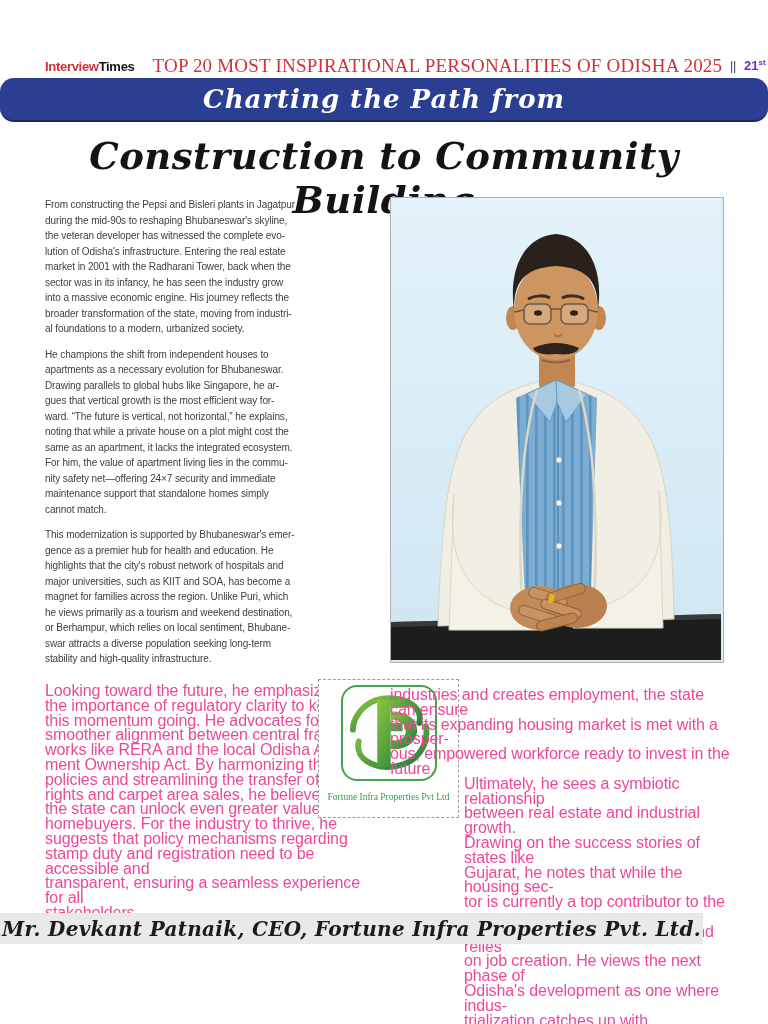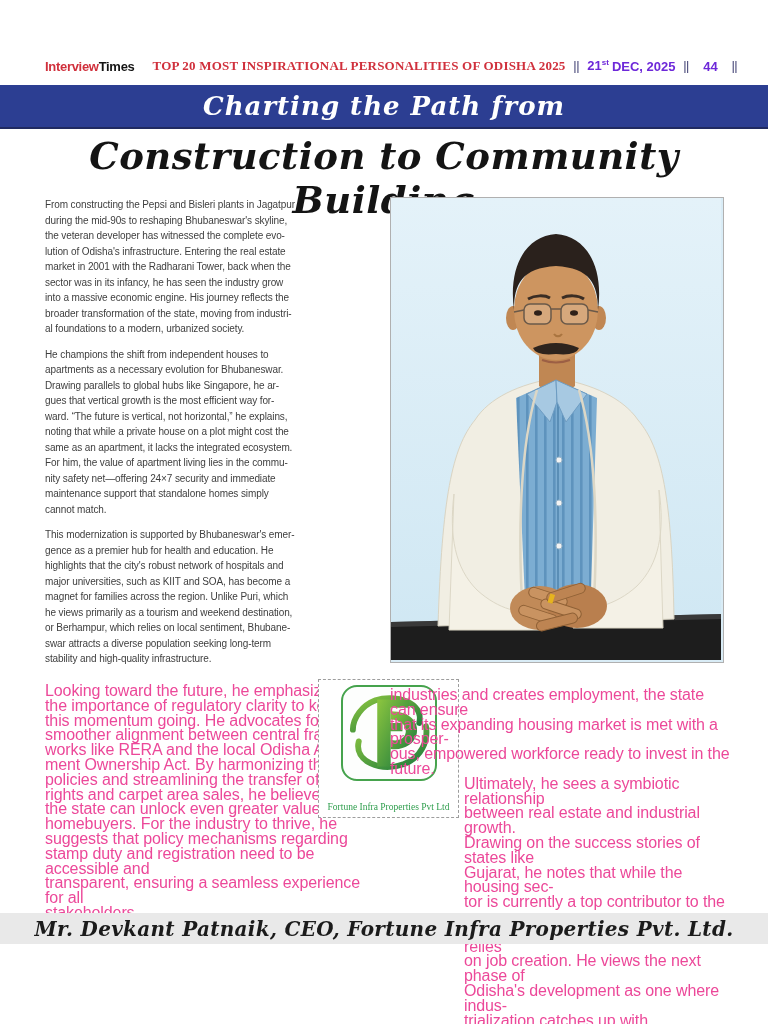--- a/index.html
+++ b/index.html
@@ -10,31 +10,31 @@
   .watermark{position:absolute;left:150px;top:852px;width:480px;height:172px;}
 
   
   .masthead{position:absolute;top:55px;left:45px;right:36px;height:22px;
             display:flex;align-items:center;white-space:nowrap;}
   .brand{font-weight:bold;font-size:13px;letter-spacing:-0.3px;}
   .brand .red{color:#d0303c;}
   .brand .blk{color:#141414;}
   .rule-lines{width:66px;height:5px;border-top:2px solid #141414;border-bottom:3px solid #141414;
               margin:0 12px 0 6px;}
-  .edition-title{color:#d0303c;font-family:"Liberation Serif",serif;font-weight:bold;
-                 font-size:13px;letter-spacing:0.2px;}
+  .edition-title{color:#d0303c;font-family:"Liberation Serif",serif;font-weight:normal;
+                 font-size:19px;letter-spacing:0.2px;}
   .sep{color:#23235e;font-family:"Liberation Serif",serif;font-weight:bold;font-size:13px;margin:0 8px;}
   .m-blue{color:#6d28d9;font-family:Liberation Sans, sans-serif;font-weight:bold;font-size:13px;}
   .ord{vertical-align:super;font-size:8px;}
   .date-rest{margin-left:3px;}
   .pagenum{margin:16px 6px;}
 
   
-  .banner{position:absolute;top:85px;left:0;width:768px;height:42px;background:#2c3e92;
-          border-bottom:2px solid #202a61;display:flex;align-items:center;justify-content:center;}
+  .banner{position:absolute;top:78px;left:0;width:768px;height:42px;background:#2c3e92;
+          border-bottom:2px solid #202a61;display:flex;align-items:center;justify-content:center;border-radius:14px;}
   .banner-text{color:#ffffff;font-family:"DejaVu Serif",serif;font-style:italic;font-weight:600;
                font-size:26px;letter-spacing:1px;}
   .headline{position:absolute;top:134px;left:0;width:768px;text-align:center;
             font-family:"DejaVu Serif",serif;font-style:italic;font-weight:bold;
             font-size:37px;color:#141414;letter-spacing:0.5px;}
 
   
   .col-main{position:absolute;left:45px;top:197px;width:346px;}
   .para{font-size:10px;line-height:15.5px;color:#3e3e3e;letter-spacing:-0.1px;
         white-space:pre-line;margin:0 0 10px 0;}
@@ -48,25 +48,25 @@
   .photo-frame{position:absolute;left:390px;top:197px;width:332px;height:464px;
                border:1px solid #b0b0b0;background:#d9ecf6;}
   .photo-frame svg{display:block;}
 
   
   .logo-box{position:absolute;left:318px;top:679px;width:141px;height:139px;background:#fff;
             border:1px dashed #9d9d9d;box-sizing:border-box;display:flex;flex-direction:column;
             align-items:center;padding-top:5px;}
   .logo-mark{width:96px;height:96px;border:2px solid #46a34d;border-radius:16px;box-sizing:border-box;
              display:flex;align-items:center;justify-content:center;background:#fdfefd;}
-  .logo-name{margin-top:21px;font-family:"Liberation Serif",serif;font-size:9.5px;color:#2f9e4d;
+  .logo-name{margin-top:11px;font-family:"Liberation Serif",serif;font-size:9.5px;color:#2f9e4d;
              text-align:center;white-space:nowrap;}
 
   
-  .caption-bar{position:absolute;left:0;top:913px;width:768px;height:31px;background:#e9e9e9;
+  .caption-bar{position:absolute;left:0;top:913px;width:703px;height:31px;background:#e9e9e9;
                display:flex;align-items:center;justify-content:center;}
   .caption-text{font-family:"DejaVu Serif",serif;font-style:italic;font-weight:bold;
                 font-size:20px;color:#1b1b1b;letter-spacing:0.3px;}
 </style>
 </head>
 <body>
 
 <div class="page">
 
 

